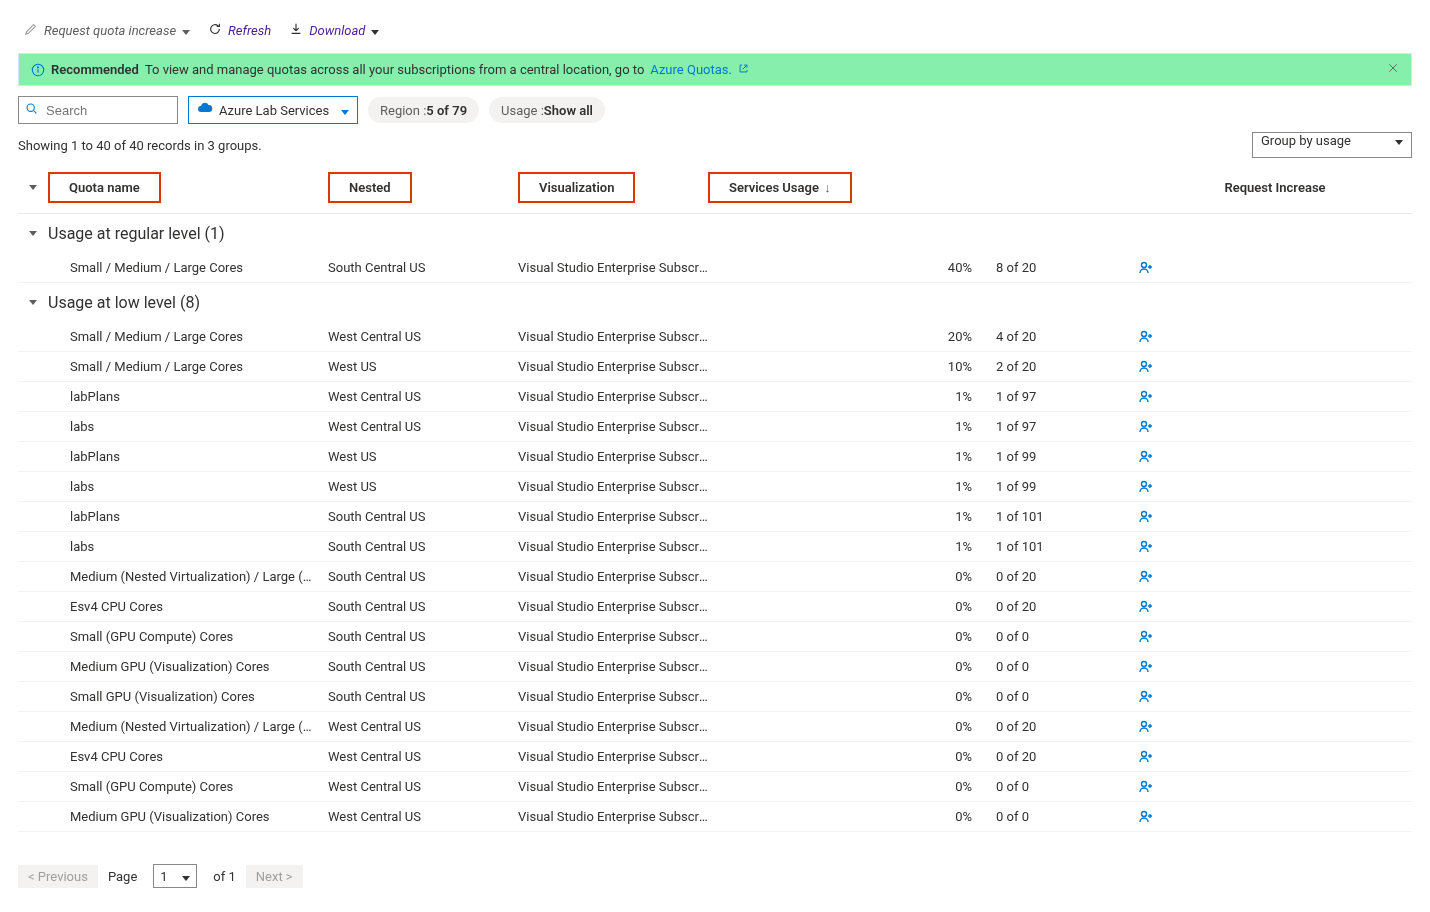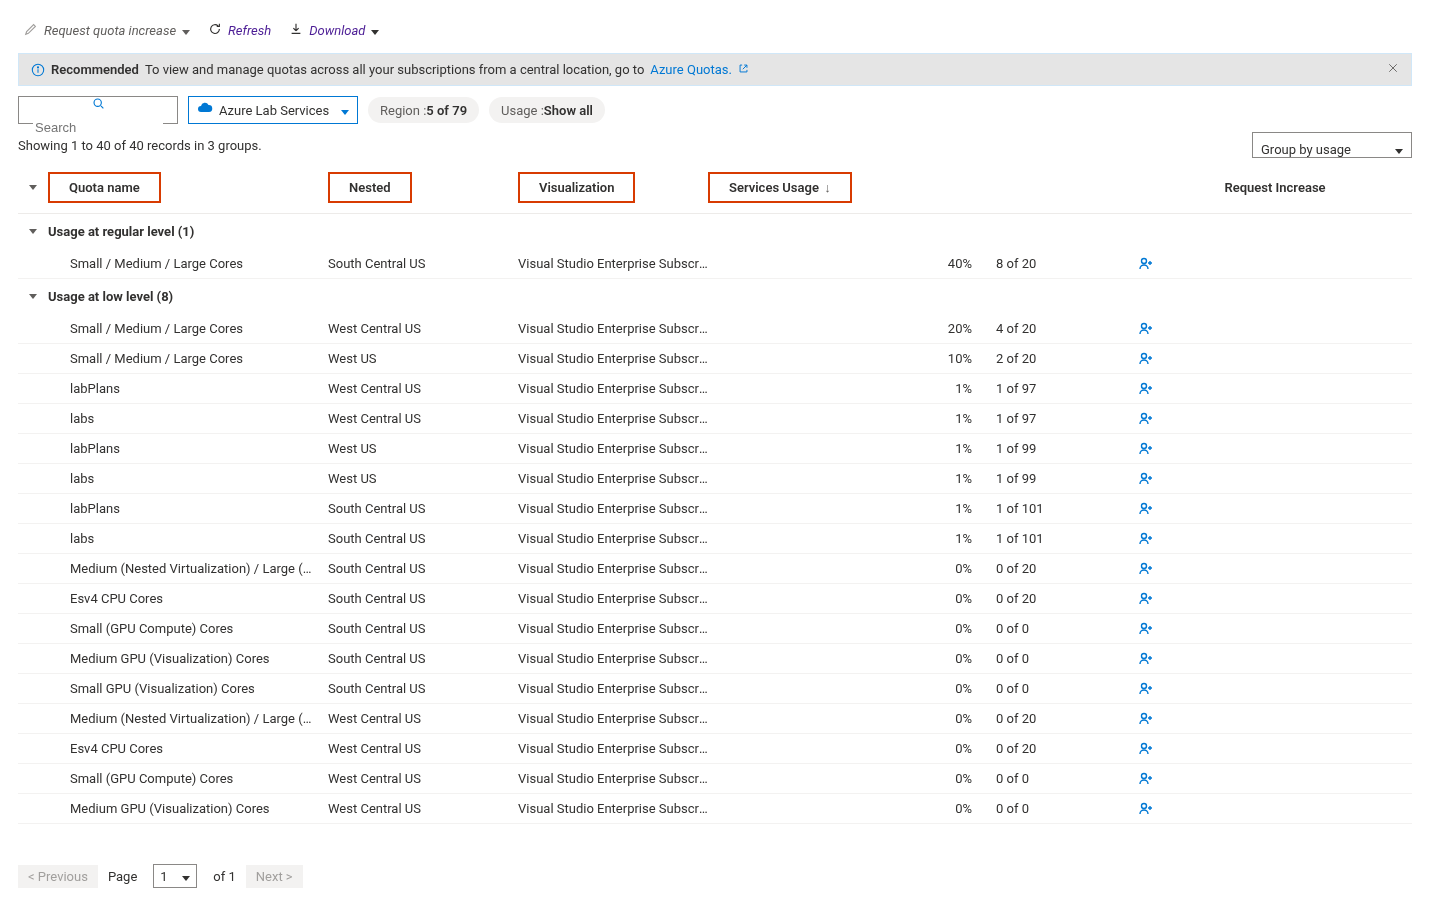--- a/index.html
+++ b/index.html
@@ -26,21 +26,21 @@
     cursor: pointer;
     color: #605e5c;
     font-size: 13px;
   }
   .toolbar-btn.dark { color: #4c1d95; }
   .toolbar-btn svg { width: 14px; height: 14px; }
   .info-bar {
     display: flex;
     align-items: center;
     gap: 6px;
-    background: #e5e5e5;
+    background: #86efac;
     border: 1px solid #d0e7f8;
     padding: 8px 12px;
     font-size: 13px;
     margin-bottom: 10px;
   }
   .info-bar .info-icon { color:#0078d4; display:inline-flex; }
   .info-bar .recommended { font-weight: 600; }
   .info-bar a { color:#0078d4; text-decoration:none; }
   .info-bar .close { margin-left:auto; cursor:pointer; color:#605e5c; }
   .filter-row {
@@ -48,23 +48,22 @@
     align-items:center;
     gap:10px;
     margin-bottom:8px;
   }
   .search-box {
     display:flex;
     align-items:center;
     border:1px solid #8a8886;
     height:28px;
     width:160px;
-    padding:0 14px;
+    padding:0 6px;
     gap:6px;
-    flex-direction:column;
   }
   .search-box input {
     border:none;
     outline:none;
     font-size:13px;
     width:100%;
     color:#605e5c;
   }
   .provider-select {
     display:flex;
@@ -98,21 +97,21 @@
     margin:6px 0 8px 0;
     font-size:13px;
     color:#323130;
   }
   .summary-row .right-select {
     margin-left:auto;
     border:1px solid #8a8886;
     height:26px;
     width:160px;
     display:flex;
-    align-items:flex-end;
+    align-items:flex-start;
     padding:0 8px;
     cursor:pointer;
     justify-content:space-between;
     font-size:13px;
   }
   .header-row {
     display:flex;
     align-items:center;
     border-bottom:1px solid #edebe9;
     padding:6px 0 10px 0;
@@ -133,22 +132,22 @@
   }
   .sort-arrow { color:#605e5c; font-weight:400; margin-left:2px;}
   .scroll-area {
     overflow-y: scroll;
     height: 640px;
   }
   .group-header {
     display:flex;
     align-items:center;
     padding:10px 0;
-    font-weight:700;
-    font-size:13px;
+    font-weight:400;
+    font-size:16px;
     cursor:pointer;
   }
   .group-header .expander-cell { width:30px; display:flex; justify-content:center; }
   .data-row {
     display:flex;
     align-items:center;
     border-bottom:1px solid #f3f2f1;
     padding:6px 0;
     font-size:13px;
     color:#323130;

